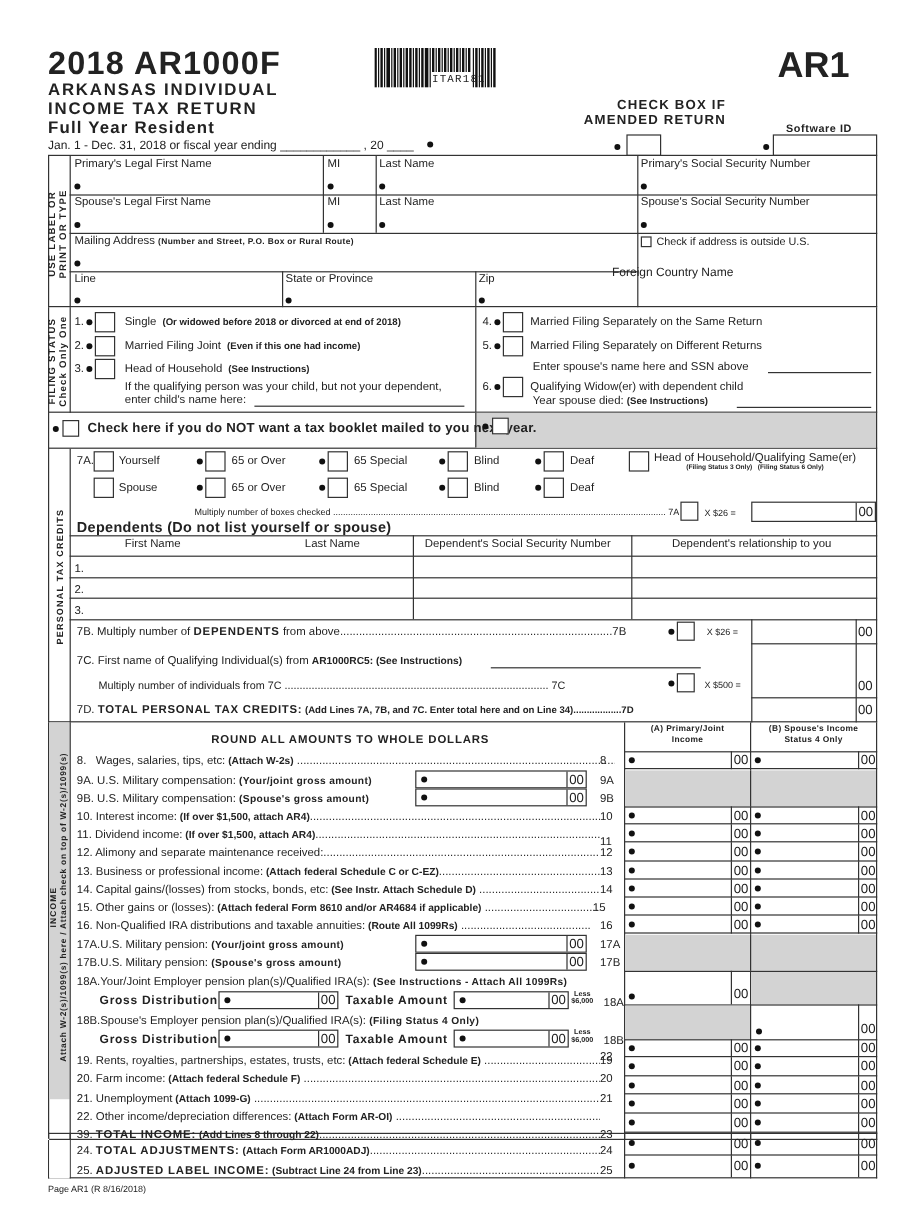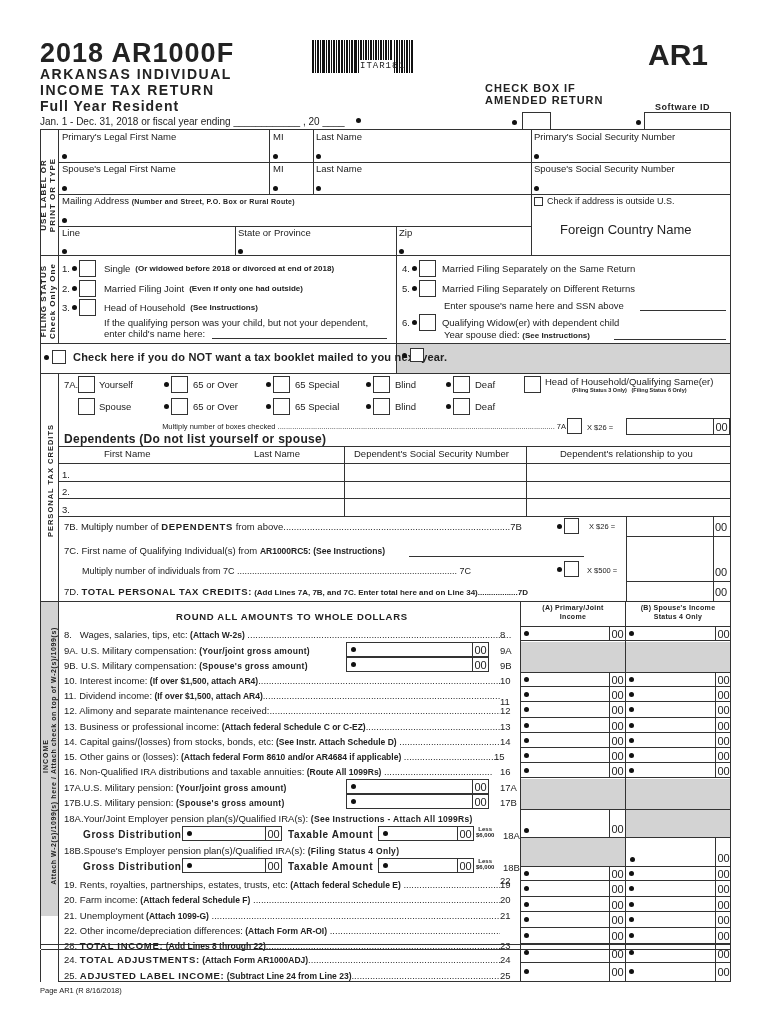--- a/index.html
+++ b/index.html
@@ -70,21 +70,21 @@
         <rect x="92" y="0" width="1" height="33"></rect>
         <rect x="94" y="0" width="2" height="33"></rect>
         <rect x="97" y="0" width="1" height="33"></rect>
         <rect x="99" y="0" width="2" height="33"></rect>
     </g>
   </svg>
   <span class="abs" style="left:48px;top:21px;font-family:'Liberation Mono',monospace;font-size:9px;letter-spacing:1px">ITAR181</span>
 </div>
 
 <div class="abs b" style="left:648px;top:38px;font-size:30px">AR1</div>
-<div class="abs b" style="left:485px;top:82px;font-size:11px;letter-spacing:1px;width:120px;text-align:left">
+<div class="abs b" style="left:485px;top:82px;font-size:11px;letter-spacing:1px;width:120px;text-align:right">
   <div>CHECK BOX IF</div>
     <div>AMENDED RETURN</div>
 </div>
 <span class="dot abs" style="left:512px;top:120px"></span>
 <div class="abs" style="left:522px;top:112px;width:29px;height:18px;border:1px solid #333"></div>
 <div class="abs b" style="left:655px;top:102px;font-size:9px;letter-spacing:.5px">Software ID</div>
 <span class="dot abs" style="left:636px;top:120px"></span>
 <div class="abs" style="left:644px;top:112px;width:87px;height:18px;border:1px solid #333"></div>
 
 <div class="abs hl" style="left:40px;top:129px;width:691px"></div>
@@ -123,21 +123,21 @@
 <div class="abs" style="left:316px;top:179px;width:212px;height:14px"><span class="dot"></span></div>
 <div class="abs n9" style="left:534px;top:163px">Spouse's Social Security Number</div>
 <div class="abs" style="left:534px;top:179px;width:195px;height:14px"><span class="dot"></span></div>
 
 <div class="abs n9" style="left:62px;top:195px"><span>Mailing Address</span> <span class="b" style="font-size:7px;letter-spacing:.3px">(Number and Street, P.O. Box or Rural Route)</span></div>
 <div class="abs" style="left:62px;top:211px;width:465px;height:14px"><span class="dot"></span></div>
 <div class="abs" style="left:534px;top:196px;font-size:9px;display:flex;align-items:center;gap:4px">
   <span style="display:inline-block;width:9px;height:9px;border:1px solid #333"></span>
   <span>Check if address is outside U.S.</span>
 </div>
-<div class="abs" style="left:560px;top:222px;font-size:13px">Foreign Country Name</div>
+<div class="abs" style="left:510px;top:222px;font-size:10px">Foreign Country Name</div>
 
 <div class="abs n9" style="left:62px;top:227px">Line</div>
 <div class="abs" style="left:62px;top:242px;width:170px;height:13px"><span class="dot"></span></div>
 <div class="abs n9" style="left:238px;top:227px">State or Province</div>
 <div class="abs" style="left:238px;top:242px;width:155px;height:13px"><span class="dot"></span></div>
 <div class="abs n9" style="left:399px;top:227px">Zip</div>
 <div class="abs" style="left:399px;top:242px;width:130px;height:13px"><span class="dot"></span></div>
 
 <div class="abs" style="left:40px;top:256px;width:691px;height:88px;border:1px solid #333;border-top:none"></div>
 <div class="abs vl" style="left:58px;top:256px;height:88px"></div>
@@ -152,21 +152,21 @@
     <span class="dot"></span>
     <span class="box"></span>
   <span class="n9" style="margin-left:6px">Single</span>
     <span class="b" style="font-size:8px;margin-left:3px">(Or widowed before 2018 or divorced at end of 2018)</span>
 </div>
 <div class="abs" style="left:62px;top:280px;display:flex;align-items:center;gap:2px">
   <span class="n9">2.</span>
     <span class="dot"></span>
     <span class="box"></span>
   <span class="n9" style="margin-left:6px">Married Filing Joint</span>
-    <span class="b" style="font-size:8px;margin-left:3px">(Even if only one had outside)</span>
+    <span class="b" style="font-size:8px;margin-left:3px">(Even if this one had income)</span>
 </div>
 <div class="abs" style="left:62px;top:299px;display:flex;align-items:center;gap:2px">
   <span class="n9">3.</span>
     <span class="dot"></span>
     <span class="box"></span>
   <span class="n9" style="margin-left:6px">Head of Household</span>
     <span class="b" style="font-size:8px;margin-left:3px">(See Instructions)</span>
 </div>
 <div class="abs n9" style="left:104px;top:317px">If the qualifying person was your child, but not your dependent,</div>
 <div class="abs n9" style="left:104px;top:328px">enter child's name here:</div>
@@ -604,21 +604,21 @@
 <div class="lead" style="left:503px;top:862px">18B</div>
 
 <div class="line" style="top:879px;width:436px;overflow:hidden"><span>19.</span> <span>Rents, royalties, partnerships, estates, trusts, etc:</span><span class="b" style="font-size:8.5px"> (Attach federal Schedule E)</span> ......................................</div>
 <div class="lead" style="left:500px;top:879px">19</div>
 <div class="line" style="top:894px;width:436px;overflow:hidden"><span>20.</span> <span>Farm income:</span><span class="b" style="font-size:8.5px"> (Attach federal Schedule F)</span> ..........................................................................................................</div>
 <div class="lead" style="left:500px;top:894px">20</div>
 <div class="line" style="top:910px;width:436px;overflow:hidden"><span>21.</span> <span>Unemployment</span><span class="b" style="font-size:8.5px"> (Attach 1099-G)</span> .......................................................................................................................</div>
 <div class="lead" style="left:500px;top:910px">21</div>
 <div class="line" style="top:925px;width:436px;overflow:hidden"><span>22.</span> <span>Other income/depreciation differences:</span><span class="b" style="font-size:8.5px"> (Attach Form AR-OI)</span> ..................................................................</div>
 <div class="lead" style="left:500px;top:875px">22</div>
-<div class="line" style="top:940px;width:436px;overflow:hidden"><span>28.</span> <span class="b" style="letter-spacing:.7px">TOTAL INCOME:</span><span class="b" style="font-size:8.5px"> (Add Lines 8 through 22)</span>.........................................................................................</div>
+<div class="line" style="top:940px;width:436px;overflow:hidden"><span>39.</span> <span class="b" style="letter-spacing:.7px">TOTAL INCOME:</span><span class="b" style="font-size:8.5px"> (Add Lines 8 through 22)</span>.........................................................................................</div>
 <div class="lead" style="left:500px;top:940px">23</div>
 
 <div class="line" style="top:954px;width:436px;overflow:hidden"><span>24.</span> <span class="b" style="letter-spacing:.7px">TOTAL ADJUSTMENTS:</span><span class="b" style="font-size:8.5px"> (Attach Form AR1000ADJ)</span>...........................................................................................</div>
 <div class="lead" style="left:500px;top:954px">24</div>
 <div class="line" style="top:970px;width:436px;overflow:hidden"><span>25.</span> <span class="b" style="letter-spacing:.7px">ADJUSTED LABEL INCOME:</span><span class="b" style="font-size:8.5px"> (Subtract Line 24 from Line 23)</span>.........................................................</div>
 <div class="lead" style="left:500px;top:970px">25</div>
 
 <div class="abs" style="left:40px;top:986px;font-size:7.5px">Page AR1 (R 8/16/2018)</div>
 
 </body></html>

